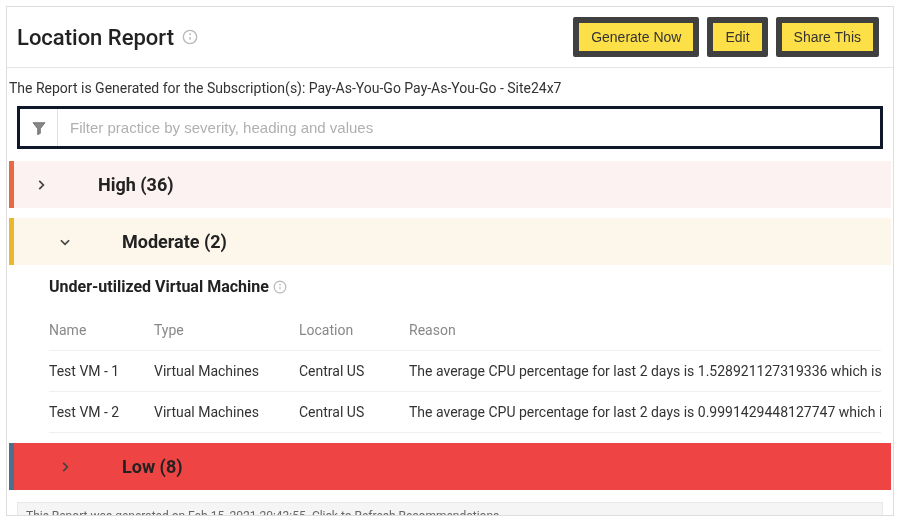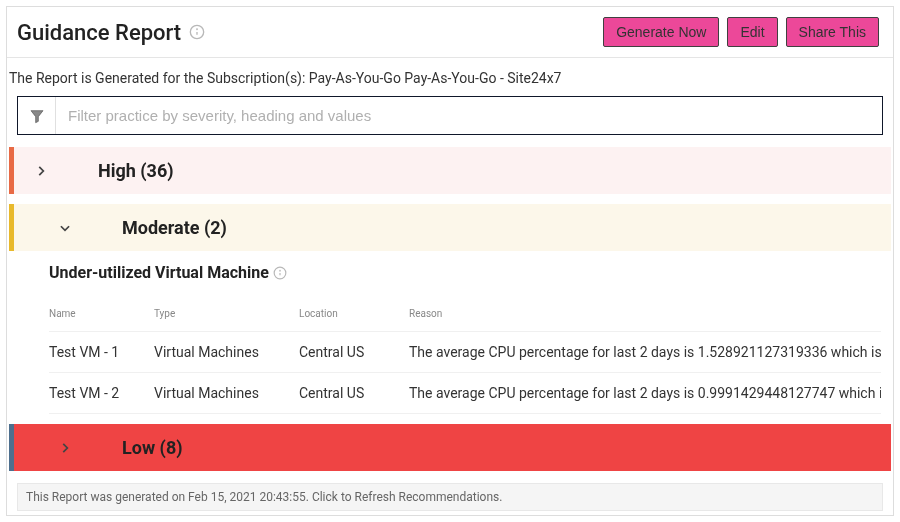--- a/index.html
+++ b/index.html
@@ -46,37 +46,37 @@
       height: 14px;
       color: #b8b8b8;
       margin-left: 4px;
       vertical-align: middle;
     }
     .btn-row {
       display: flex;
       gap: 8px;
     }
     .btn {
-      background: #ec4899;
-      border: 1px solid #404040;
+      background: #fde047;
+      border: 6px solid #404040;
       padding: 6px 12px;
       font-size: 14px;
       color: #333;
       cursor: pointer;
       border-radius: 2px;
     }
     .subtext {
       font-size: 14px;
       color: #333;
       padding: 12px 10px 10px 2px;
     }
     .filter-bar {
       display: flex;
       align-items: stretch;
-      border: 1px solid #0f172a;
+      border: 3px solid #0f172a;
       margin: 0 10px;
     }
     .filter-icon-box {
       width: 38px;
       display: flex;
       align-items: center;
       justify-content: center;
       border-right: 1px solid #e0e0e0;
     }
     .funnel-icon {
@@ -154,21 +154,21 @@
     .table {
       padding: 8px 10px 0 40px;
     }
     .table-row {
       display: flex;
       border-bottom: 1px solid #f0f0f0;
       padding: 12px 0;
     }
     .table-header-row .cell {
       color: #888;
-      font-size: 10px;
+      font-size: 14px;
       font-weight: 400;
     }
     .table-body-row .cell {
       color: #333;
       font-size: 14px;
     }
     .cell-name { width: 105px; flex-shrink: 0; }
     .cell-type { width: 145px; flex-shrink: 0; }
     .cell-location { width: 110px; flex-shrink: 0; }
     .cell-reason { flex: 1; white-space: nowrap; overflow: hidden; }
@@ -182,21 +182,21 @@
       color: #666;
     }
   </style>
 </head>
 <body>
 
 <div class="page">
 
   <div class="header">
     <div class="title-block">
-      <span class="page-title">Guidance Report</span>
+      <span class="page-title">Location Report</span>
       <svg class="info-icon-svg" viewBox="0 0 24 24" fill="none" stroke="currentColor" stroke-width="2">
           <circle cx="12" cy="12" r="10"></circle>
           <line x1="12" y1="16" x2="12" y2="12"></line>
           <circle cx="12" cy="8" r="0.5" fill="currentColor"></circle>
         </svg>
     </div>
     <div class="btn-row">
       <button class="btn">Generate Now</button>
       <button class="btn">Edit</button>
       <button class="btn">Share This</button>

